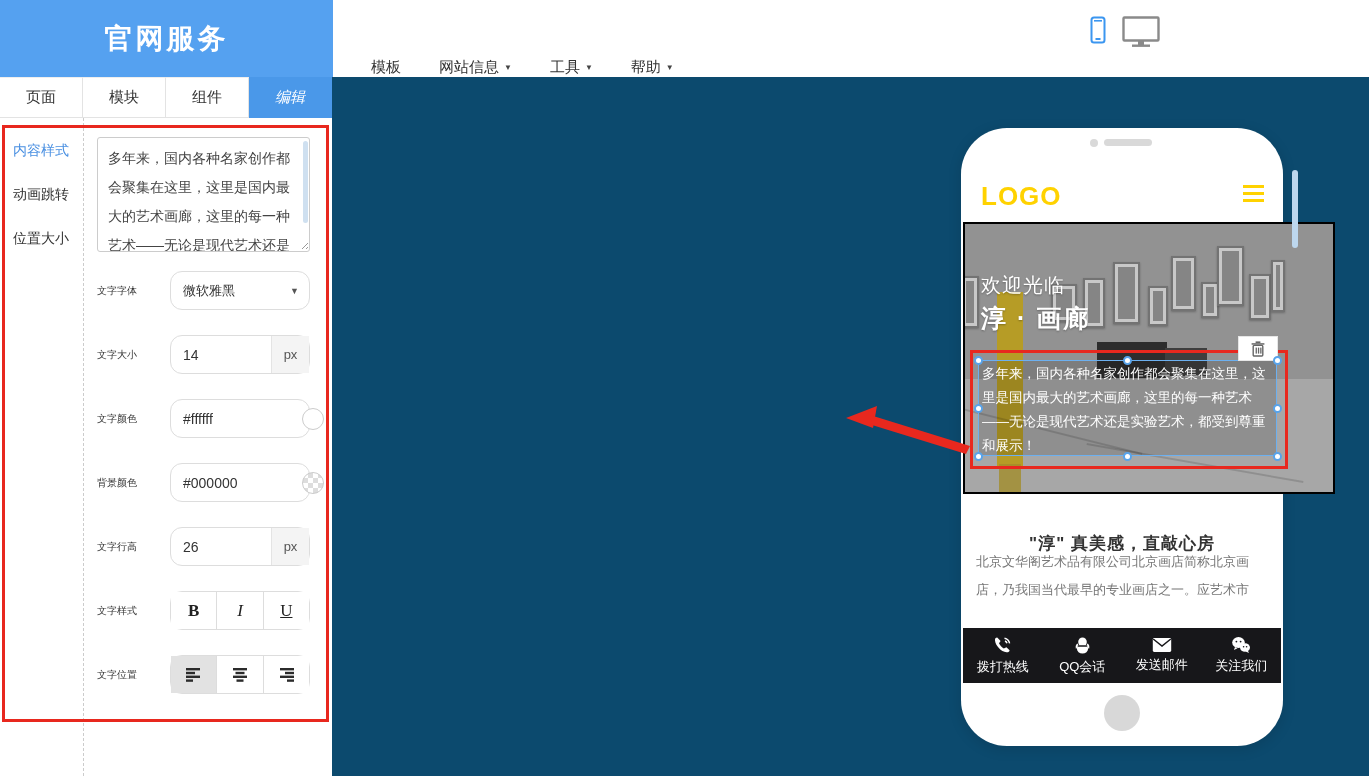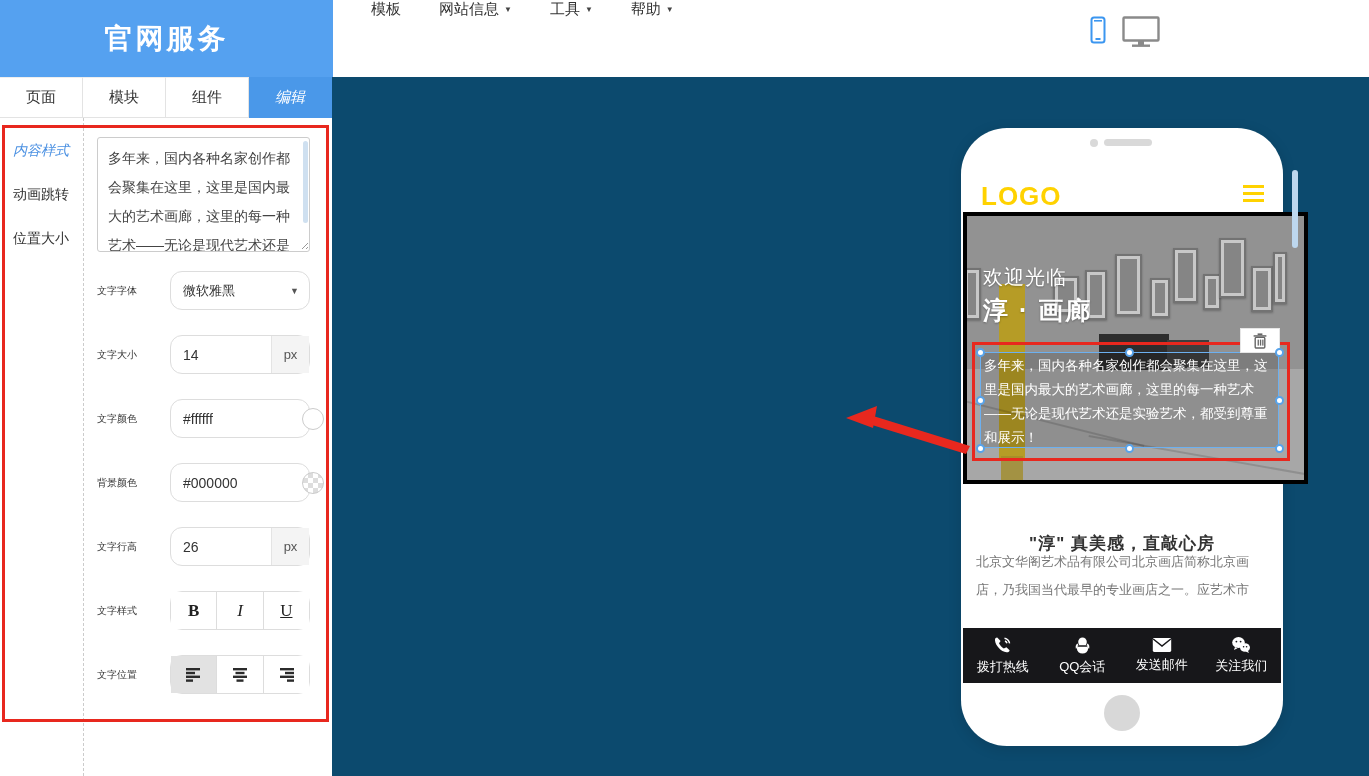--- a/index.html
+++ b/index.html
@@ -3,21 +3,21 @@
 <meta charset="utf-8">
 <style>
   * { margin:0; padding:0; box-sizing:border-box; }
   html,body { width:1369px; height:776px; }
   body { font-family:"Liberation Sans","DejaVu Sans",sans-serif; background:#ebebeb; }
   .stage { position:relative; width:1369px; height:776px; overflow:hidden; background:#0c4a6e; }
 
   
   .brand-bar { position:absolute; left:0; top:0; width:333px; height:77px; background:#55a1f0; display:flex; align-items:center; justify-content:center; }
   .brand-title { color:#fff; font-size:28px; font-weight:bold; letter-spacing:3px; }
-  .top-nav { position:absolute; left:333px; top:0; width:1036px; height:77px; background:#fff; display:flex; align-items:flex-start; }
+  .top-nav { position:absolute; left:333px; top:0; width:1036px; height:77px; background:#fff; display:flex; align-items:flex-end; }
   .nav-item { display:flex; align-items:center; gap:5px; font-size:15px; color:#333; margin-left:38px; cursor:pointer; }
   .nav-caret { font-size:8px; color:#444; line-height:1; }
   .device-icons { position:absolute; left:1090px; top:16px; display:flex; align-items:flex-start; gap:16px; }
 
   
   .tabbar { position:absolute; left:0; top:77px; width:332px; height:41px; display:flex; background:#fff; }
   .tab { flex:1; display:flex; align-items:center; justify-content:center; font-size:15px; color:#333; border-right:1px solid #e3e3e3; border-bottom:1px solid #e3e3e3; border-top:1px solid #eee; background:#fff; cursor:pointer; }
   .tab.active { background:#4a98e9; color:#fff; border-color:#4a98e9;font-style:italic; }
 
   
@@ -56,21 +56,21 @@
   
   .phone { position:absolute; left:961px; top:128px; width:322px; height:618px; background:#fff; border-radius:46px; box-shadow:0 3px 14px rgba(0,0,0,0.13); }
   .speaker-dot { position:absolute; left:129px; top:11px; width:8px; height:8px; border-radius:50%; background:#d9d9d9; }
   .speaker-bar { position:absolute; left:143px; top:11px; width:48px; height:7px; border-radius:4px; background:#d9d9d9; }
   .phone-screen { position:absolute; left:2px; top:40px; width:318px; height:515px; background:#fff; }
   .m-header { position:absolute; left:0; top:0; width:318px; height:54px; background:#fff; }
   .m-logo { position:absolute; left:18px; top:13px; font-size:26px; font-weight:bold; color:#ffd200; letter-spacing:1px; }
   .hamburger { position:absolute; left:280px; top:17px; width:21px; height:17px; cursor:pointer; }
   .hamburger span { display:block; width:21px; height:3px; background:#ffd200; margin-bottom:4px; }
 
-  .hero { position:absolute; left:0; top:44px; width:345px; height:272px; border:4px solid #000000; }
+  .hero { position:absolute; left:0; top:54px; width:372px; height:272px; border:2px solid #000000; }
   .hero-img { position:absolute; inset:0; overflow:hidden; background:linear-gradient(#aeaeae 0 58%, #c8c8c8 58% 100%); }
   .frame { position:absolute; background:#efefef; border:2px solid #8a8a8a; box-shadow:0 1px 2px rgba(0,0,0,.25); }
   .frame .art { position:absolute; inset:3px; background:#9f9f9f; }
   .yellow-strip { position:absolute; left:32px; top:68px; width:26px; height:175px; background:#d9ba2e; }
   .yellow-strip-low { position:absolute; left:34px; top:240px; width:22px; height:110px; background:#c2a832; opacity:.8; }
   .bench { position:absolute; left:132px; top:118px; width:70px; height:36px; background:#363636; }
   .bench2 { position:absolute; left:200px; top:124px; width:42px; height:28px; background:#4a4a4a; }
   .floor-line { position:absolute; height:2px; background:rgba(0,0,0,.14); }
   .hero-shade { position:absolute; inset:0; background:rgba(0,0,0,.16); }
   .hero-welcome { position:absolute; left:16px; top:48px; color:#fff; font-size:20px; letter-spacing:1px; text-shadow:0 1px 2px rgba(0,0,0,.3); }
@@ -143,21 +143,21 @@
   <div class="tabbar">
     <div class="tab">页面</div>
     <div class="tab">模块</div>
     <div class="tab">组件</div>
     <div class="tab active">编辑</div>
   </div>
 
   <div class="left-panel">
     <div class="panel-divider"></div>
 
-    <div class="panel-menu-item active" style="top:24px;font-style:italic;">内容样式</div>
+    <div class="panel-menu-item active" style="top:24px;">内容样式</div>
     <div class="panel-menu-item" style="top:68px;">动画跳转</div>
     <div class="panel-menu-item" style="top:112px;">位置大小</div>
 
     <textarea class="content-textarea" style="">多年来，国内各种名家创作都会聚集在这里，这里是国内最大的艺术画廊，这里的每一种艺术——无论是现代艺术还是实验艺术，都受到尊重和展示！</textarea>
     <div class="ta-scrollthumb"></div>
     <div class="ta-resize"></div>
 
     <div class="form-row" style="top:153px;">
       <div class="form-label">文字字体</div>
       <div class="control select-box">

